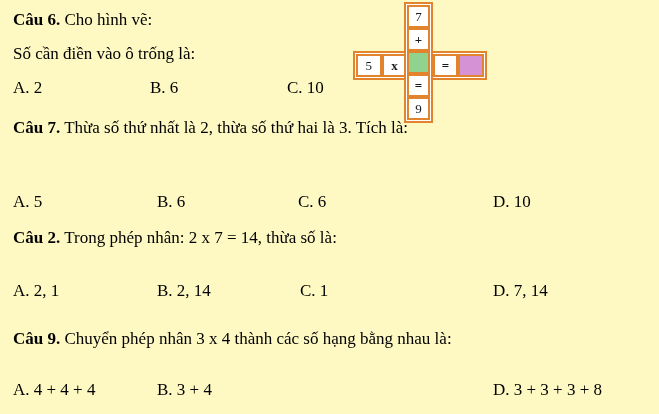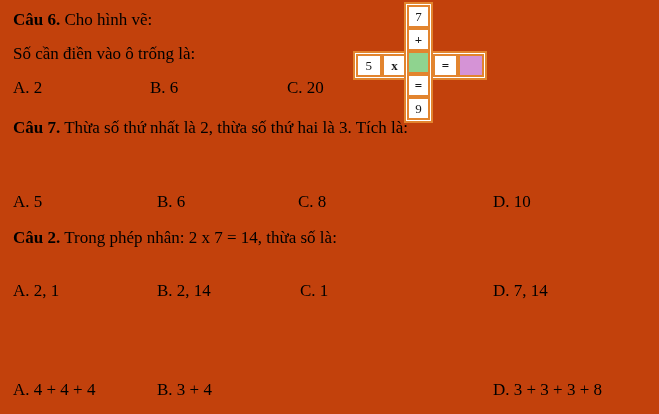--- a/index.html
+++ b/index.html
@@ -1,17 +1,17 @@
 <!DOCTYPE html>
 <html style="--dborder: #e2842e; --dgreen: #8fd38f; --dpink: #d593d6;"><head>
 <meta charset="utf-8">
 <style>
   html,body{margin:0;padding:0;background:#fff;}
   .page{
-    position:relative;width:659px;height:414px;background:#c2410c;
+    position:relative;width:659px;height:414px;background:#fef9c3;
     font-family:"Liberation Serif", serif;font-size:17px;color:#000;
     overflow:hidden;
   }
   .qline{position:absolute;left:13px;white-space:nowrap;line-height:20px;}
   .qlabel{font-weight:bold;}
   .optrow{position:absolute;left:0;top:0;width:659px;height:22px;}
   .opt{position:absolute;white-space:nowrap;}
 
   
   .hbox{
@@ -36,21 +36,21 @@
 </head>
 <body>
 
 <div class="page">
 
   <div class="qline" style="top:10px"><span class="qlabel">Câu 6.</span><span> Cho hình vẽ:</span></div>
   <div class="qline" style="top:44px">Số cần điền vào ô trống là:</div>
   <div class="optrow" style="top:78px">
     <span class="opt" style="left:13px">A. 2</span>
     <span class="opt" style="left:150px">B. 6</span>
-    <span class="opt" style="left:287px">C. 20</span>
+    <span class="opt" style="left:287px">C. 10</span>
   </div>
 
   <div class="hbox">
     <div class="cell">5</div>
     <div class="cell sym">x</div>
     <div class="cell green"></div>
     <div class="cell sym">=</div>
     <div class="cell pink"></div>
   </div>
 
@@ -59,31 +59,32 @@
     <div class="cell sym">+</div>
     <div class="cell green"></div>
     <div class="cell sym">=</div>
     <div class="cell">9</div>
   </div>
 
   <div class="qline" style="top:118px"><span class="qlabel">Câu 7.</span><span> Thừa số thứ nhất là 2, thừa số thứ hai là 3. Tích là:</span></div>
   <div class="optrow" style="top:192px">
     <span class="opt" style="left:13px">A. 5</span>
     <span class="opt" style="left:157px">B. 6</span>
-    <span class="opt" style="left:298px">C. 8</span>
+    <span class="opt" style="left:298px">C. 6</span>
     <span class="opt" style="left:493px">D. 10</span>
   </div>
 
   <div class="qline" style="top:228px"><span class="qlabel">Câu 2.</span><span> Trong phép nhân: 2 x 7 = 14, thừa số là:</span></div>
   <div class="optrow" style="top:281px">
     <span class="opt" style="left:13px">A. 2, 1</span>
     <span class="opt" style="left:157px">B. 2, 14</span>
     <span class="opt" style="left:300px">C. 1</span>
     <span class="opt" style="left:493px">D. 7, 14</span>
   </div>
 
+  <div class="qline" style="top:329px"><span class="qlabel">Câu 9.</span><span> Chuyển phép nhân 3 x 4 thành các số hạng bằng nhau là:</span></div>
   <div class="optrow" style="top:380px">
     <span class="opt" style="left:13px">A. 4 + 4 + 4</span>
     <span class="opt" style="left:157px">B. 3 + 4</span>
     <span class="opt" style="left:493px">D. 3 + 3 + 3 + 8</span>
   </div>
 
 </div>
 
 </body></html>

